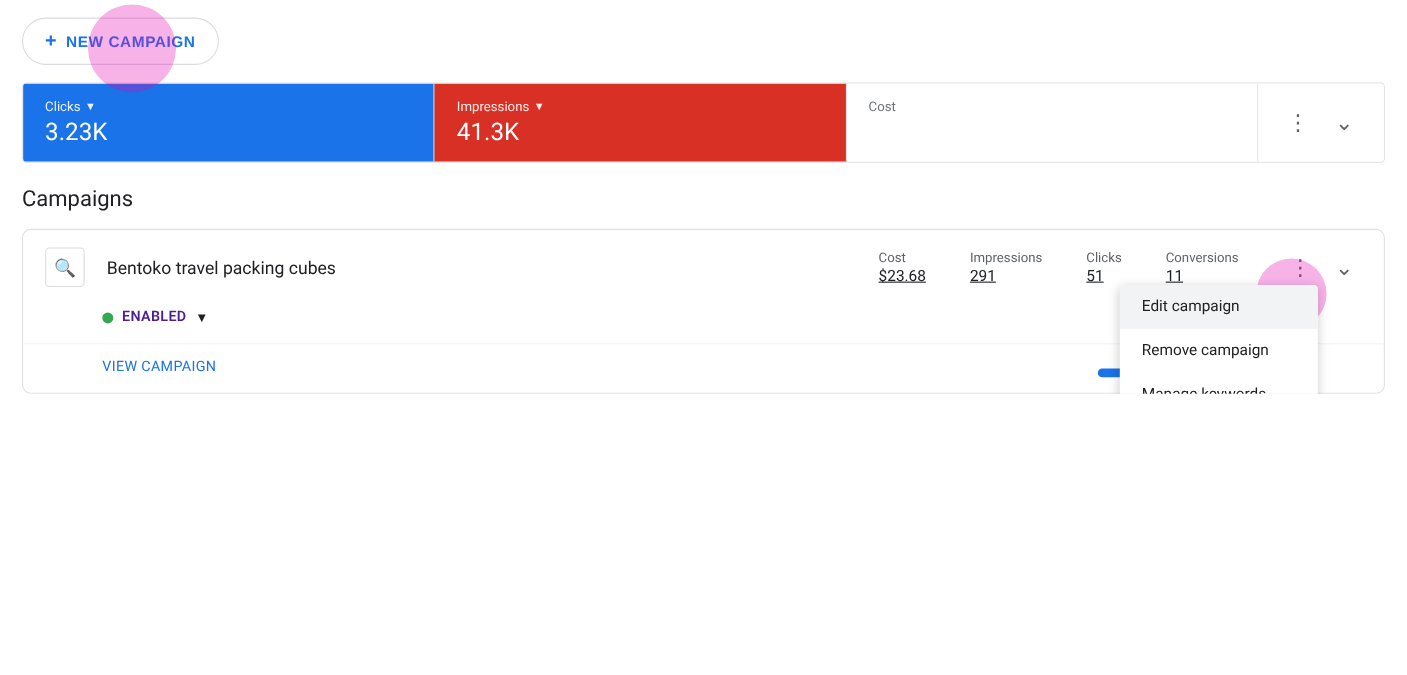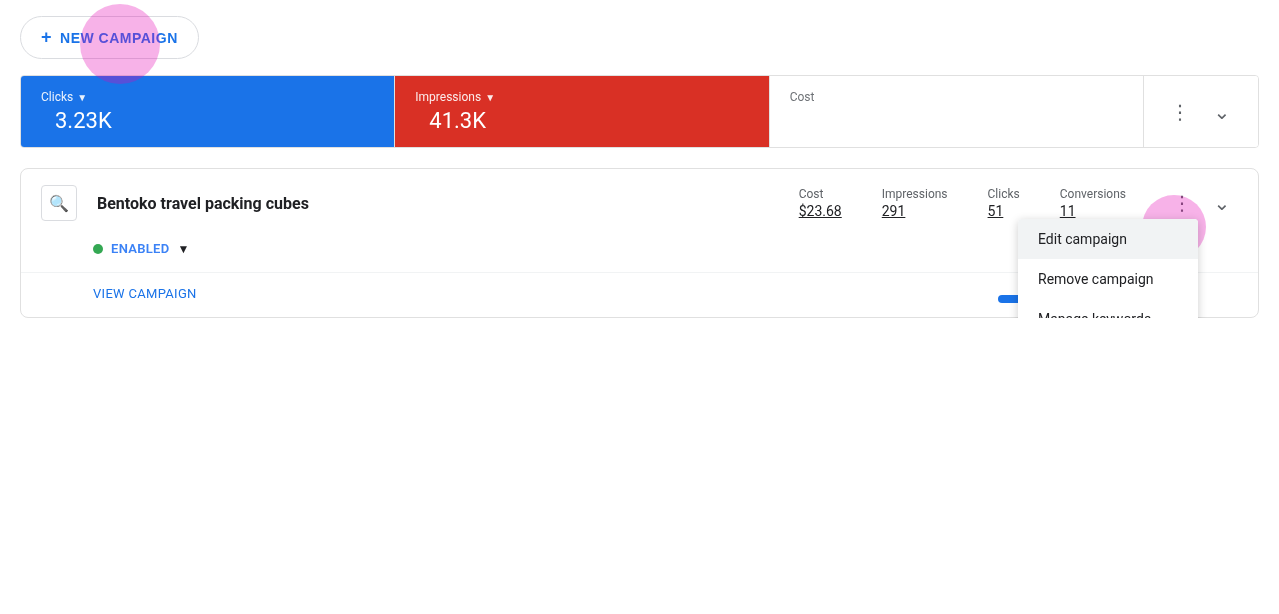--- a/index.html
+++ b/index.html
@@ -81,21 +81,20 @@
       margin-bottom: 4px;
       display: flex;
       align-items: center;
       gap: 4px;
       opacity: 0.9;
     }
 
     .stat-value {
       font-size: 22px;
       font-weight: 400;
-      margin-left: 14px;
     }
 
     .stat-cell.blue .stat-label,
     .stat-cell.blue .stat-value,
     .stat-cell.red .stat-label,
     .stat-cell.red .stat-value {
       color: #fff;
     }
 
     .stat-cell:not(.blue):not(.red) .stat-label {
@@ -159,21 +158,21 @@
       display: flex;
       align-items: center;
       justify-content: center;
       color: #5f6368;
       flex-shrink: 0;
       font-size: 16px;
     }
 
     .campaign-name {
       font-size: 16px;
-      font-weight: 700;
+      font-weight: 400;
       flex: 1;
       color: #202124;
     }
 
     .campaign-stats {
       display: flex;
       gap: 40px;
       align-items: flex-start;
     }
 
@@ -229,21 +228,21 @@
       width: 10px;
       height: 10px;
       border-radius: 50%;
       background: #34a853;
       flex-shrink: 0;
     }
 
     .status-text {
       font-size: 13px;
       font-weight: 600;
-      color: #3b82f6;
+      color: #4c1d95;
       letter-spacing: 0.3px;
     }
 
     .status-arrow {
       font-size: 12px;
       color: #202124;
     }
 
     
     .view-campaign-row {
@@ -356,20 +355,21 @@
   <div class="stat-cell">
     <div class="stat-label">Cost</div>
   </div>
   <div class="stat-cell actions">
     <button class="icon-btn three-dots" title="More options">⋮</button>
     <button class="icon-btn chevron-down" title="Expand">⌄</button>
   </div>
 </div>
 
 <div class="campaigns-section">
+  <h2 class="section-title">Campaigns</h2>
 
   <div class="campaign-card" style="position:relative;">
     <div class="highlight-circle-action"></div>
 
     <div class="campaign-row">
       <div class="campaign-icon">
         <span>🔍</span>
       </div>
       <div class="campaign-name">Bentoko travel packing cubes</div>
 

